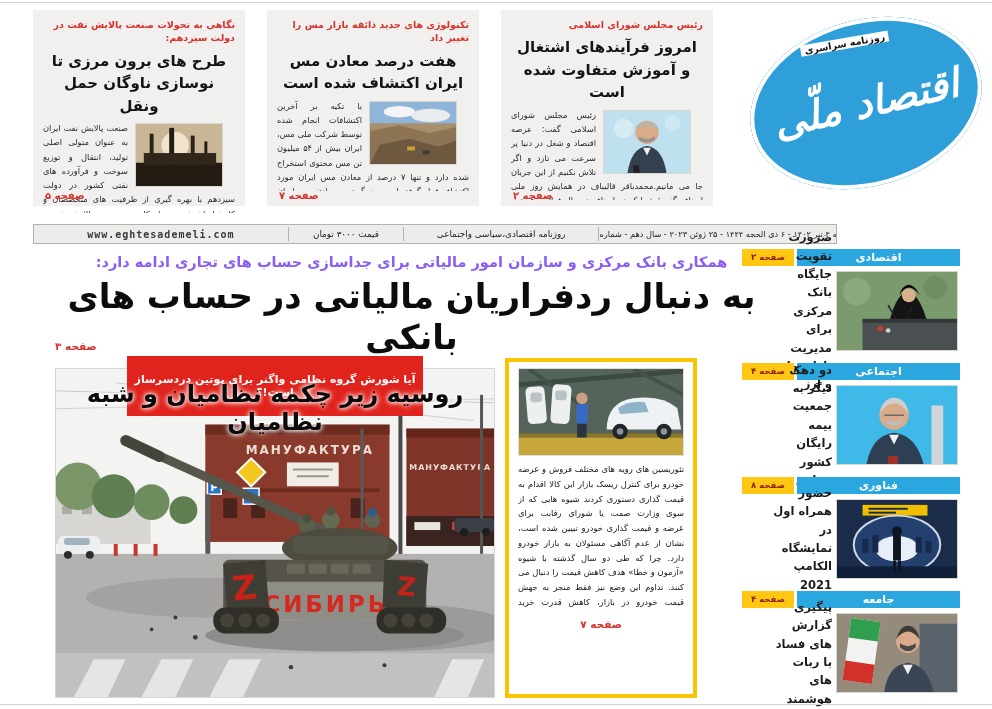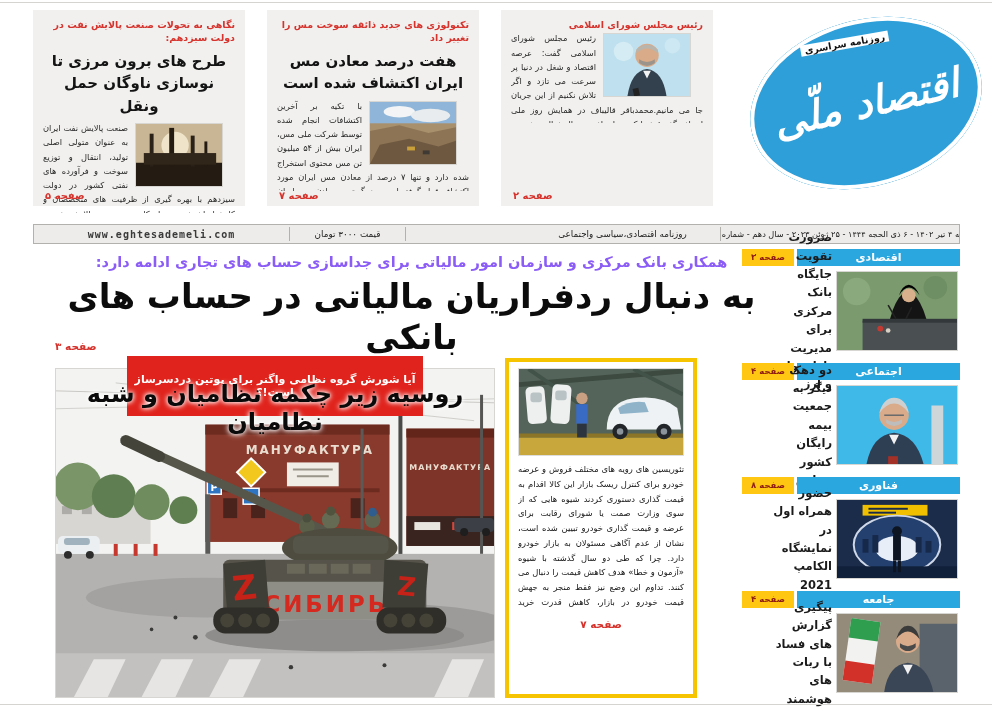--- a/index.html
+++ b/index.html
@@ -20,21 +20,21 @@
   
   .masthead { position:absolute; left:740px; top:0; width:252px; height:220px; }
   .logo-ellipse { position:absolute; left:8px; top:20px; width:236px; height:166px; background:#2e9fd9;
                   border-radius:50%; transform:rotate(-16deg); box-shadow: inset 0 0 0 4px #fff, inset 0 0 0 6px #2e9fd9; }
   .logo-title { position:absolute; left:0; top:0; width:100%; height:100%; display:flex; align-items:center; justify-content:center;
                 color:#fff; font-size:40px; font-weight:bold; font-style:italic; transform:rotate(3deg); letter-spacing:-2px; }
   .masthead-tagline { position:absolute; left:60px; top:38px; font-size:9.5px; color:#111; background:#fff; padding:0 4px;
                       transform:rotate(-10deg); font-weight:bold; }
 
   
-  .infobar { position:absolute; left:33px; top:224px; width:927px; height:20px; background:#edecea; border:1px solid #b3b1ad;
+  .infobar { position:absolute; left:33px; top:224px; width:804px; height:20px; background:#edecea; border:1px solid #b3b1ad;
              display:flex; direction:ltr; align-items:stretch; font-size:8.8px; color:#222; }
   .infobar .cell { display:flex; align-items:center; justify-content:center; white-space:nowrap; overflow:hidden; }
   .infobar .divider { width:1px; background:#b3b1ad; margin:2px 0; }
   .cell-website { width:255px; font-family:"DejaVu Sans Mono", monospace; font-size:10px; letter-spacing:1px; color:#3a3a3a; font-weight:bold; }
   .cell-price { width:115px; direction:rtl; }
   .cell-spacer { flex:1; }
   .cell-type { width:195px; direction:rtl; }
   .cell-date { width:238px; direction:rtl; font-size:8.2px; }
 
   
@@ -93,21 +93,21 @@
           <rect x="70" y="18" width="3" height="26" fill="#241c12"></rect>
           <rect x="8" y="30" width="74" height="12" fill="#30261a"></rect>
         </svg>
       </span>
       <span>صنعت پالایش نفت ایران به عنوان متولی اصلی تولید، انتقال و توزیع سوخت و فرآورده های نفتی کشور در دولت سیزدهم با بهره گیری از ظرفیت های متخصصان و کارشناسان خود، تحول کلی در صنعت پالایش نفت و توزیع فرآورده و تغییر مسیر از سوخت محوری به سودمحوری...</span>
     </div>
     <div class="pageref">صفحه ۵</div>
   </div>
 
   <div class="card" style="left:267px;">
-    <div class="kicker">تکنولوژی های جدید ذائقه سوخت مس را تغییر داد</div>
+    <div class="kicker">تکنولوژی های جدید ذائقه بازار مس را تغییر داد</div>
     <div class="title">هفت درصد معادن مس ایران اکتشاف شده است</div>
     <div class="bodywrap">
       <span class="thumb">
         <svg viewBox="0 0 88 64" preserveAspectRatio="none">
           <rect width="88" height="26" fill="#8fb6d8"></rect>
           <ellipse cx="30" cy="10" rx="16" ry="6" fill="#f2f4f5"></ellipse>
           <ellipse cx="62" cy="14" rx="20" ry="7" fill="#e8ecee"></ellipse>
           <rect x="0" y="22" width="88" height="42" fill="#a8906c"></rect>
           <path d="M0,30 L30,24 L60,32 L88,26 L88,64 L0,64 Z" fill="#8d7455"></path>
           <path d="M10,44 L40,38 L70,46 L88,40 L88,64 L0,64 Z" fill="#6e5940"></path>
@@ -115,20 +115,21 @@
           <rect x="54" y="50" width="7" height="4" fill="#3f3a33"></rect>
         </svg>
       </span>
       <span>با تکیه بر آخرین اکتشافات انجام شده توسط شرکت ملی مس، ایران بیش از ۵۴ میلیون تن مس محتوی استخراج شده دارد و تنها ۷ درصد از معادن مس ایران مورد اکتشاف قرار گرفته است. بزرگ ترین معادن مس ایران شامل، چهار معدن بزرگ سرچشمه، سونگون، قلعه زری و میدوک است...</span>
     </div>
     <div class="pageref">صفحه ۷</div>
   </div>
 
   <div class="card" style="left:501px;">
     <div class="kicker">رئیس مجلس شورای اسلامی</div>
+    <div class="title">امروز فرآیندهای اشتغال و آموزش متفاوت شده است</div>
     <div class="bodywrap">
       <span class="thumb">
         <svg viewBox="0 0 88 64" preserveAspectRatio="none">
           <rect width="88" height="64" fill="#bfe0ee"></rect>
           <circle cx="20" cy="18" r="10" fill="#d6ecf4"></circle>
           <circle cx="70" cy="12" r="8" fill="#cde8f2"></circle>
           <circle cx="44" cy="22" r="12" fill="#d9ab88"></circle>
           <path d="M33,20 Q44,10 55,20 L55,16 Q44,6 33,16 Z" fill="#b9b4ac"></path>
           <path d="M36,30 Q44,36 52,30 L52,26 Q44,32 36,26 Z" fill="#9a948c"></path>
           <path d="M24,64 Q28,38 44,36 Q60,38 64,64 Z" fill="#33404e"></path>

